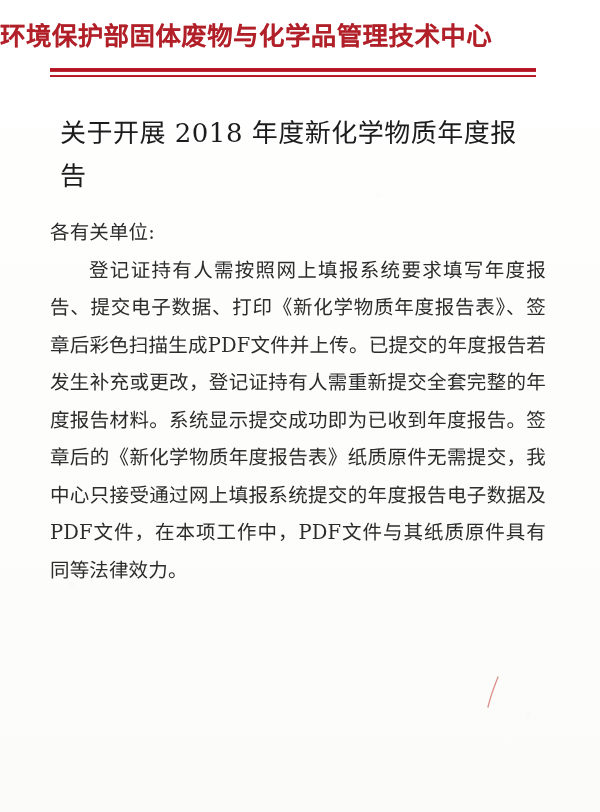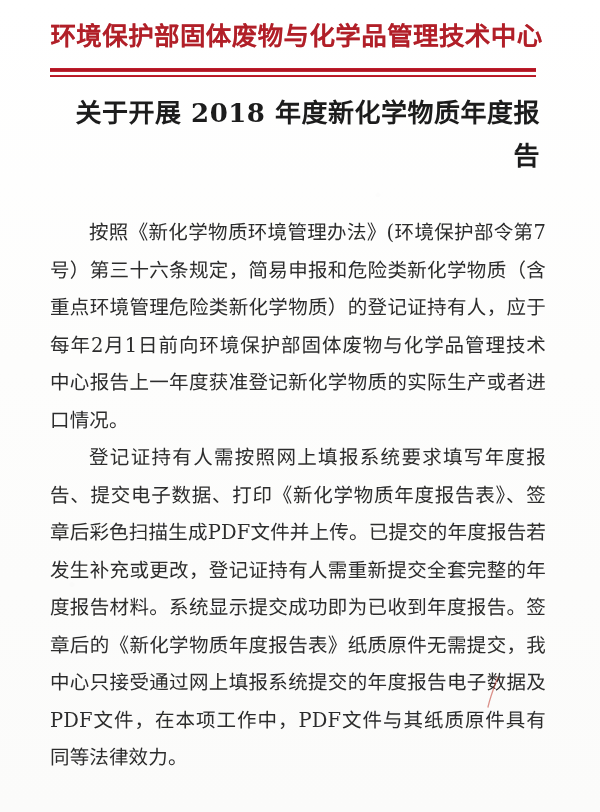--- a/index.html
+++ b/index.html
@@ -39,21 +39,21 @@
       radial-gradient(circle at 88% 88%, rgba(120,120,120,0.05) 0 2px, transparent 3px),
       radial-gradient(circle at 33% 47%, rgba(120,120,120,0.04) 0 1.5px, transparent 3px);
   }
 
   
   .letterhead {
     position: absolute;
     left: 0;
     top: 22px;
     width: 593px;
-    text-align: center;
+    text-align: left;
   }
   .letterhead-title {
     font-family: "DejaVu Sans", "Liberation Sans", sans-serif;
     font-weight: 700;
     font-size: 25.5px;
     letter-spacing: 0.4px;
     line-height: 1.15;
     color: #b11f28;
     white-space: nowrap;
     text-shadow: 0 0 0.5px rgba(177,31,40,0.45);
@@ -74,25 +74,25 @@
   }
   .rule-thin {
     height: 2px;
     background: linear-gradient(180deg, #c7222f 0%, #ad1420 100%);
   }
 
   
   .doc-title {
     position: absolute;
     left: 60px;
-    top: 92px;
+    top: 112px;
     width: 480px;
-    text-align: right;
+    text-align: left;
     font-family: "DejaVu Serif", "Liberation Serif", serif;
-    font-weight: 700;
+    font-weight: 400;
     font-size: 26px;
     line-height: 43px;
     color: #1c1c1c;
     letter-spacing: 0.5px;
   }
   .doc-title .ttl-line { display: block; }
 
   
   .body-block {
     position: absolute;
@@ -140,21 +140,21 @@
       <div class="rule-gap"></div>
       <div class="rule-thin"></div>
     </div>
   </div>
 
   <div class="doc-title">
     <span class="ttl-line">关于开展 2018 年度新化学物质年度报告</span>
   </div>
 
   <div class="body-block">
-    <p class="para">按照《新化学物质环境管理办法》(环境保护部令第7号）第三十六条规定，简易申报和危险类新化学物质（含重点环境管理危险类新化学物质）的登记证持有人，应于每年2月1日前向环境保护部固体废物与化学品管理技术中心报告上一年度获准登记新化学物质的实际生产或者进口情况。</p>
+    <p class="salutation">各有关单位:</p>
     <p class="para">登记证持有人需按照网上填报系统要求填写年度报告、提交电子数据、打印《新化学物质年度报告表》、签章后彩色扫描生成PDF文件并上传。已提交的年度报告若发生补充或更改，登记证持有人需重新提交全套完整的年度报告材料。系统显示提交成功即为已收到年度报告。签章后的《新化学物质年度报告表》纸质原件无需提交，我中心只接受通过网上填报系统提交的年度报告电子数据及PDF文件，在本项工作中，PDF文件与其纸质原件具有同等法律效力。</p>
 
   </div>
 
   <div class="pen-mark">
     <svg width="16" height="34" viewBox="0 0 16 34" aria-hidden="true">
       <path d="M13 1 C10 9, 6 18, 3 31" stroke="#c0392b" stroke-width="1.3" fill="none" stroke-linecap="round" opacity="0.55"></path>
     </svg>
   </div>
 

